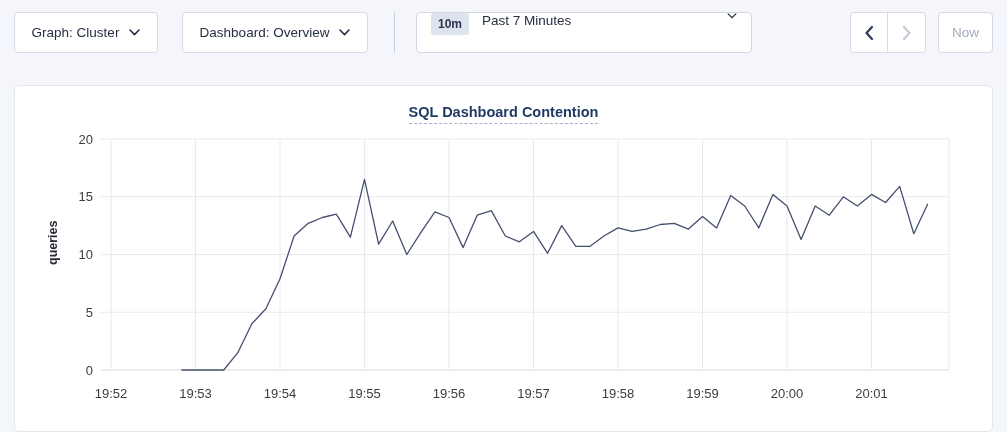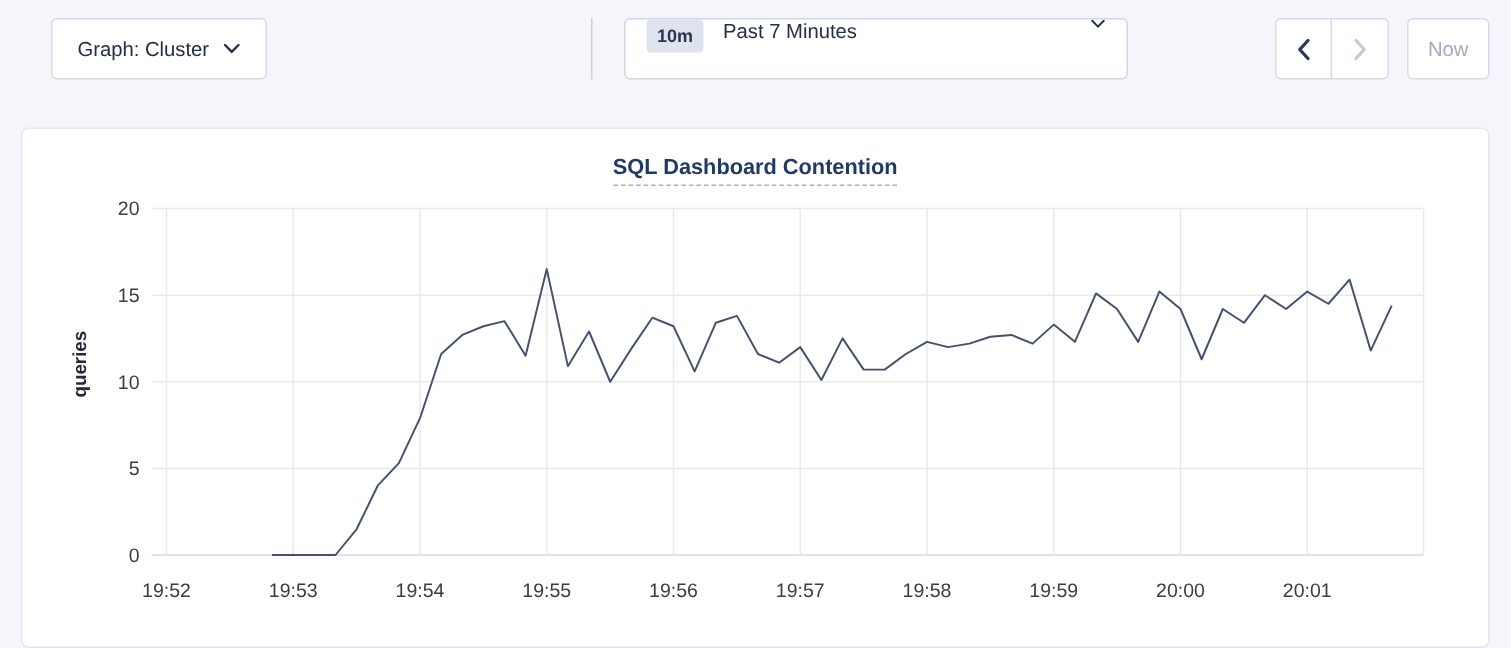--- a/index.html
+++ b/index.html
@@ -63,27 +63,33 @@
   .gridline { stroke:#e9e9e9; stroke-width:1; }
   .axisline { stroke:#d9d9d9; stroke-width:1; }
   .ticktext  { fill:#3d3d3d; font-size:13px; font-family:"Liberation Sans",sans-serif; }
   .series    { fill:none; stroke:#44506e; stroke-width:1.3; stroke-linejoin:round; }
 </style>
 </head>
 <body>
 
 <div class="toolbar">
 
-  <div class="btn dropdown" style="left:14px; width:144px;margin-left:20px;">
+  <div class="btn dropdown" style="left:14px; width:144px;">
     <span>Graph: Cluster</span>
     <svg class="chev" viewBox="0 0 11 7">
       <path d="M1 1 L5.5 5.5 L10 1" fill="none" stroke="#252e42" stroke-width="1.6" stroke-linecap="round"></path>
     </svg>
   </div>
 
+  <div class="btn dropdown" style="left:182px; width:186px;">
+    <span>Dashboard: Overview</span>
+    <svg class="chev" viewBox="0 0 11 7">
+      <path d="M1 1 L5.5 5.5 L10 1" fill="none" stroke="#252e42" stroke-width="1.6" stroke-linecap="round"></path>
+    </svg>
+  </div>
 
   <div class="divider"></div>
 
   <div class="timepicker">
     <span class="time-badge">10m</span>
     <span class="time-label">Past 7 Minutes</span>
     <svg class="chev" style="width:10px;height:6px;" viewBox="0 0 11 7">
       <path d="M1 1 L5.5 5.5 L10 1" fill="none" stroke="#252e42" stroke-width="1.5" stroke-linecap="round"></path>
     </svg>
   </div>

